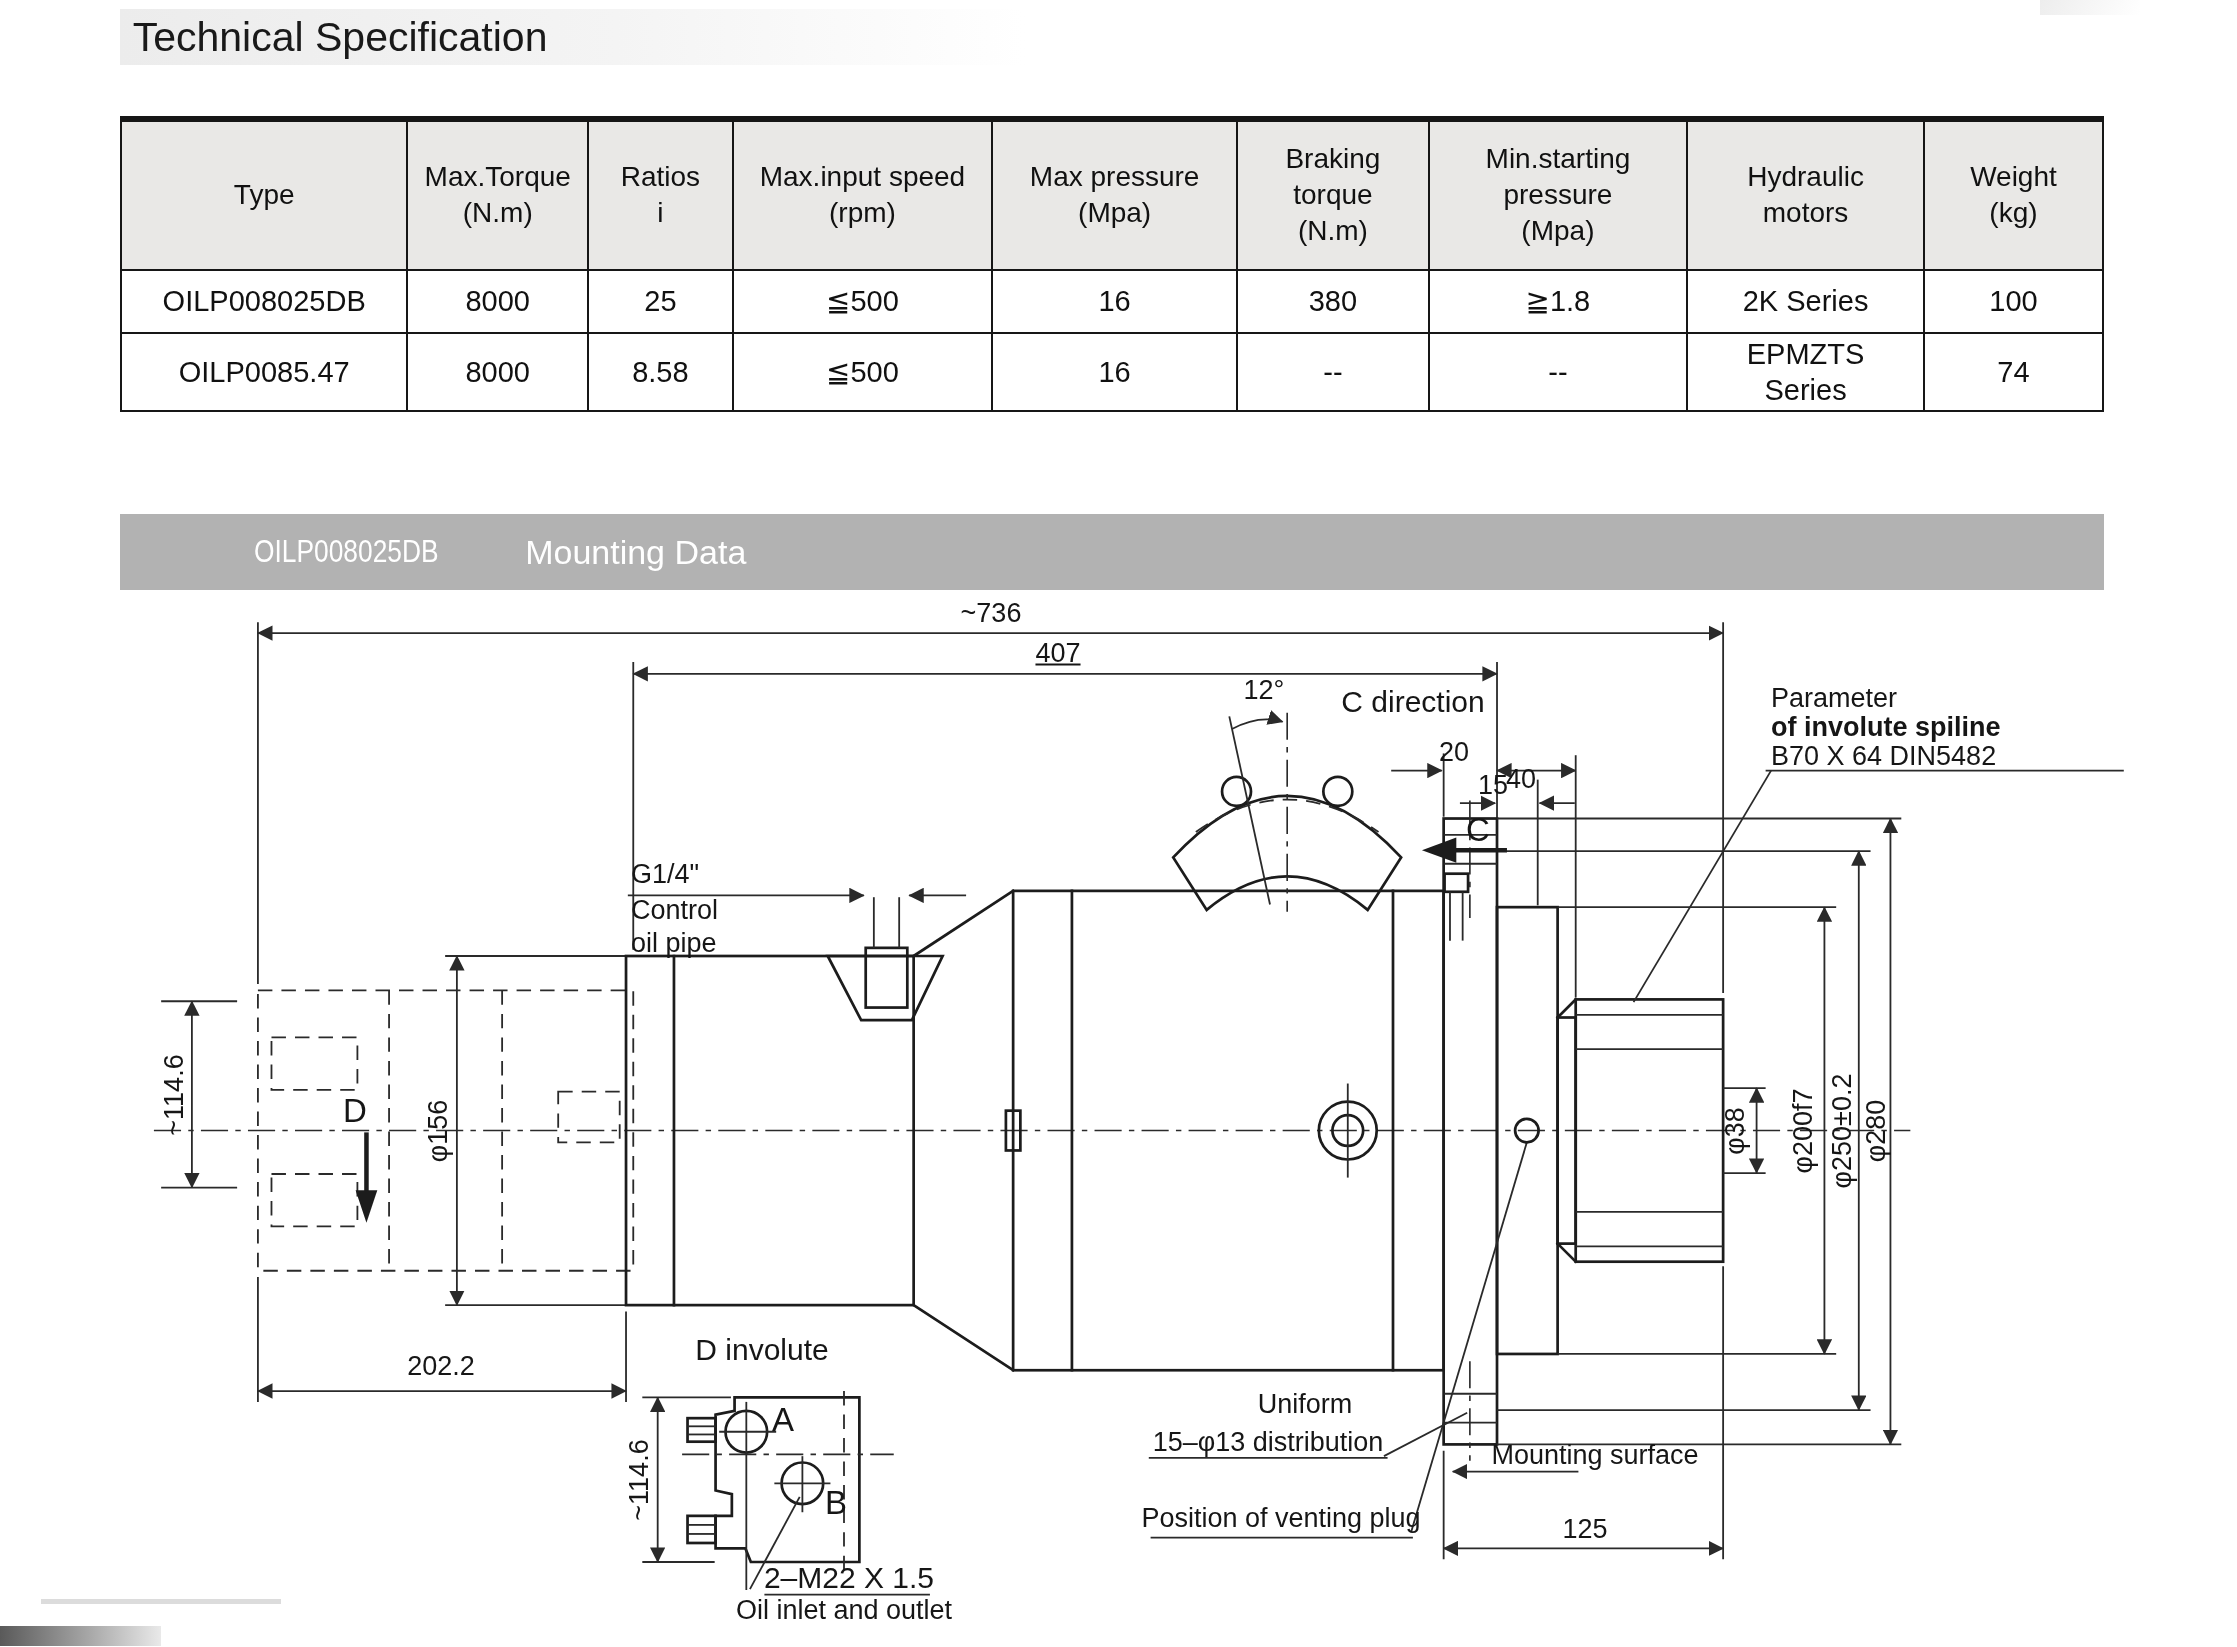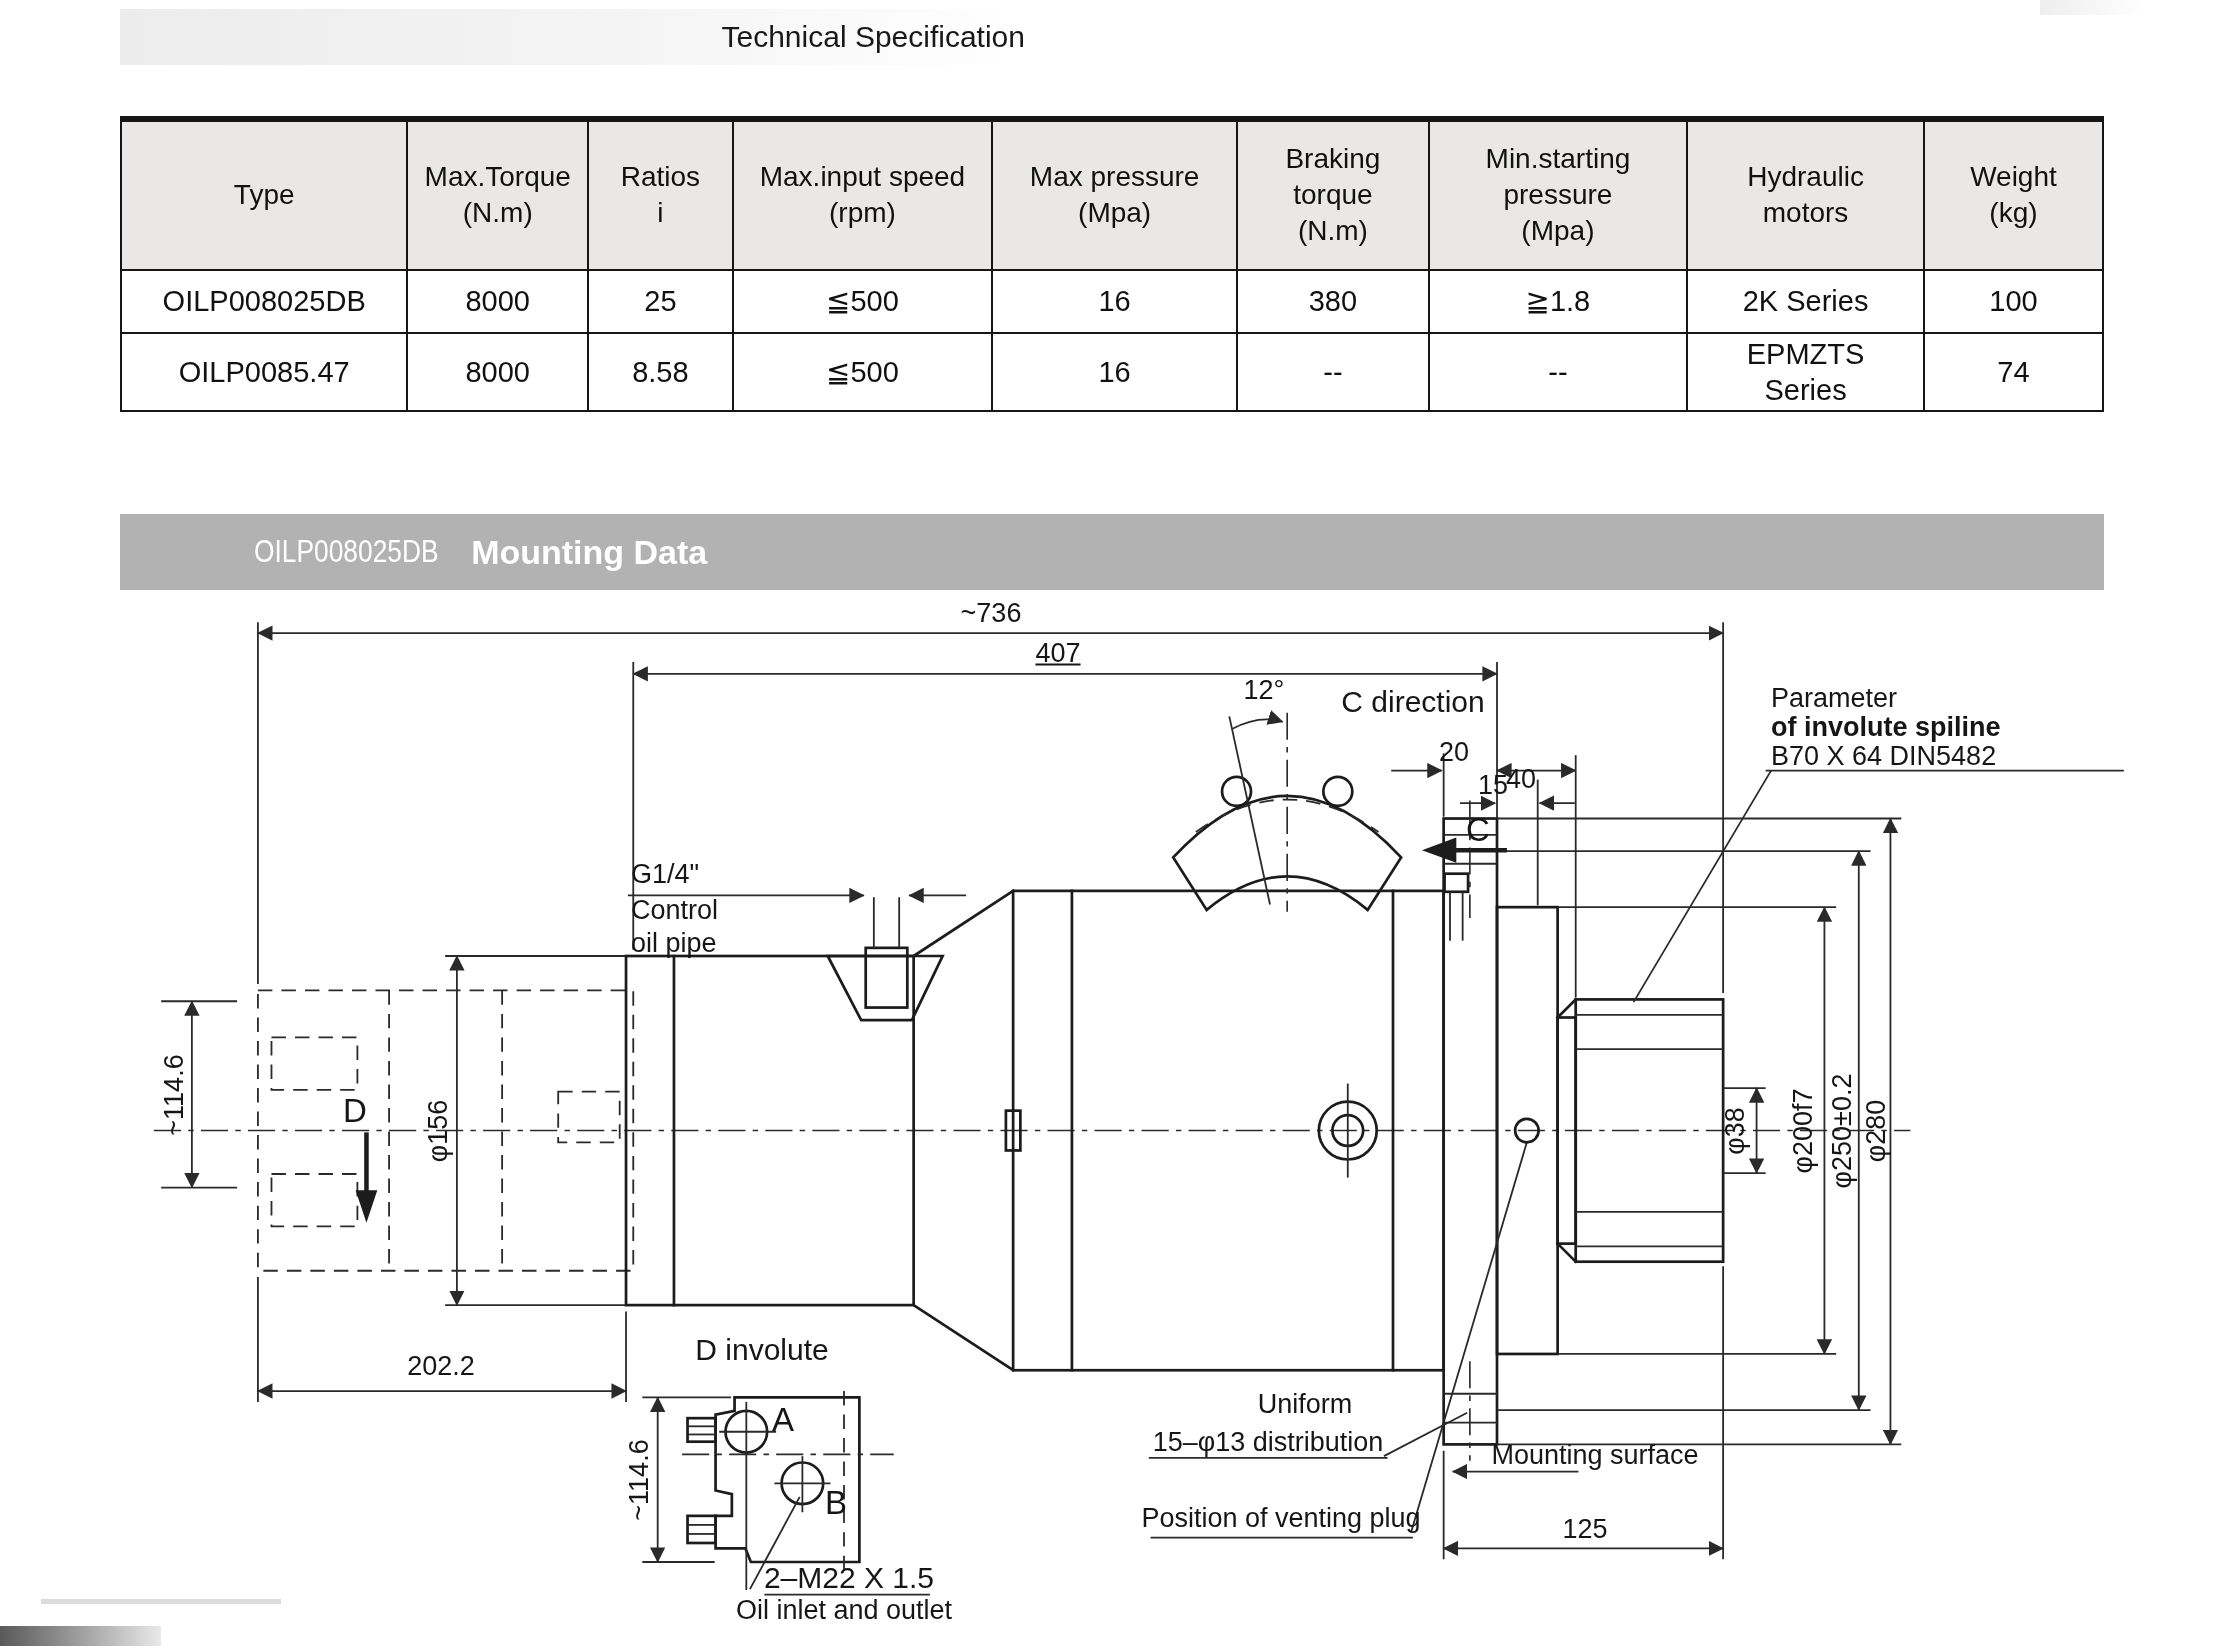--- a/index.html
+++ b/index.html
@@ -2,40 +2,40 @@
 <html style="font-size:14.5px"><head>
 <meta charset="utf-8">
 <style>
   html,body{margin:0;padding:0;background:#fff;}
   .page{position:relative;width:2237px;height:1647px;background:#fff;overflow:hidden;
         font-family:"Liberation Sans","DejaVu Sans",sans-serif;color:#161616;}
 
   
   .title-band{position:absolute;left:120px;top:9px;width:905px;height:56px;
       background:linear-gradient(90deg,#ececec 0%,#f4f4f4 55%,#ffffff 100%);}
-  .title-band .t{font-size:30px;line-height:56px;padding-left:12.7px;color:#191919;text-align:right;}
+  .title-band .t{font-size:41px;line-height:56px;padding-left:12.7px;color:#191919;}
 
   
   .spec{position:absolute;left:120px;top:116px;width:1984px;border-collapse:collapse;
         table-layout:fixed;border:2.7px solid #161616;border-top:6.3px solid #161616;}
   .spec th,.spec td{border:2.3px solid #161616;white-space:pre-line;text-align:center;
         vertical-align:middle;color:#111;padding:1.8px 3.6px;}
   .spec th{background:#e9e8e6;font-weight:400;font-size:28px;height:143px;line-height:1.3;}
   .spec td{font-size:29px;height:58px;line-height:1.25;}
   .spec col:nth-child(1){width:14.45%}.spec col:nth-child(2){width:9.12%}
   .spec col:nth-child(3){width:7.30%}.spec col:nth-child(4){width:13.09%}
   .spec col:nth-child(5){width:12.36%}.spec col:nth-child(6){width:9.67%}
   .spec col:nth-child(7){width:13.04%}.spec col:nth-child(8){width:11.95%}
   .spec col:nth-child(9){width:9.03%}
 
   
   .banner{position:absolute;left:120px;top:514px;width:1984px;height:76px;background:#b2b2b2;
         display:flex;align-items:center;color:#fff;}
   .banner .model{margin-left:134px;font-size:31px;transform:scaleX(.85);transform-origin:left center;letter-spacing:0;}
-  .banner .mtitle{font-size:34px;font-weight:bold;}
+  .banner .mtitle{margin-left:54px;font-size:34px;}
 
   
   .drawing{position:absolute;left:0;top:0;width:2237px;height:1647px;}
   .drawing svg{position:absolute;left:0;top:0;}
   .lbl{position:absolute;transform:translate(-50%,-50%);font-size:27px;color:#161616;white-space:nowrap;}
   .lbl.left{transform:translate(0,-50%);}
   .lbl.rot{transform:translate(-50%,-50%) rotate(-90deg);}
   .lbl.big{font-size:33px;}
   .lbl.md{font-size:30px;}
 

